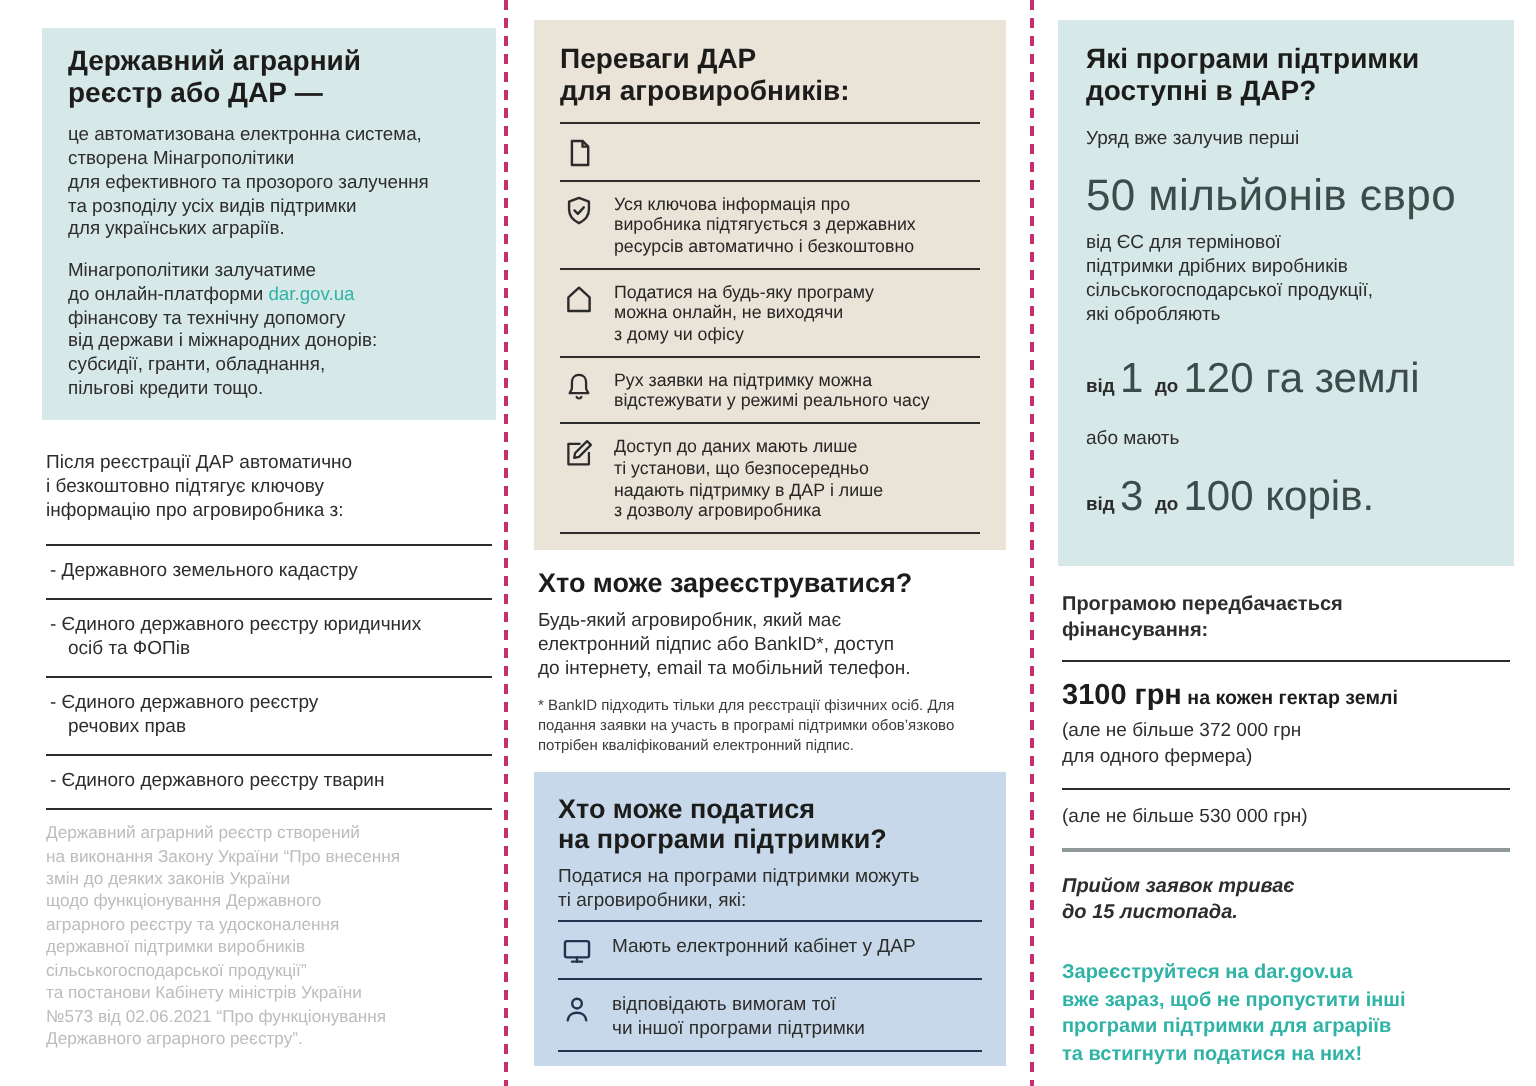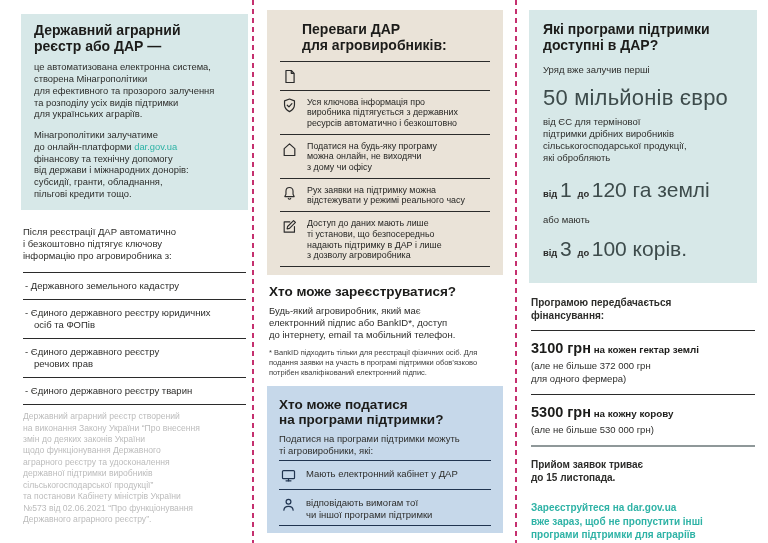--- a/index.html
+++ b/index.html
@@ -35,21 +35,21 @@
   .registry-lead { font-size:9.5px; line-height:1.27; margin-bottom:10px; }
   .reg-list { border-bottom:1.5px solid #2b2b2b; }
   .reg-item { border-top:1.5px solid #2b2b2b; padding:7px 2px; }
   .reg-item span { display:block; font-size:9.5px; line-height:1.27;
                    padding-left:9px; text-indent:-9px; white-space:pre-line; }
 
   .legal { margin-top:6px; font-size:8.6px; line-height:1.33; color:#bcbcbc; padding:0 2px; }
 
   
   .benefits { margin-top:10px; padding:12px 13px 8px; color:#262624; }
-  .benefits h2 { font-size:14px; line-height:1.13; margin-bottom:7px;margin-left:22px; }
+  .benefits h2 { font-size:14px; line-height:1.13; margin-bottom:7px; }
   .b-list { border-bottom:1.4px solid #2b2b2b; }
   .b-item { display:flex; align-items:flex-start; gap:9px; border-top:1.4px solid #2b2b2b; padding:5px 1px; }
   .b-item .txt { font-size:8.9px; line-height:1.2; white-space:pre-line; padding-top:1px; }
   .icon { flex:0 0 17px; width:17px; height:17px; margin-top:1px; color:#2b2b2b; }
   .icon svg { width:17px; height:17px; display:block; }
 
   .register { margin-top:9px; padding:0 2px; }
   .register h2 { font-size:13.5px; margin-bottom:6px; }
   .register .body { font-size:9.5px; line-height:1.27; margin-bottom:7px; }
   .footnote { font-size:7.5px; line-height:1.33; color:#3b3b3b; }
@@ -74,21 +74,21 @@
   .or { font-size:9.5px; margin-bottom:12px; }
 
   .funding { margin-top:13px; padding:0 2px; }
   .f-lead { font-size:10px; font-weight:bold; line-height:1.3; margin-bottom:8px; }
   .f-item { border-top:1.5px solid #2b2b2b; padding:8px 0 9px; }
   .f-head { margin-bottom:3px; }
   .f-amount { font-size:14.5px; font-weight:bold; color:#1c1c1a; }
   .f-per { font-size:9.8px; font-weight:bold; color:#1c1c1a; }
   .f-note { font-size:9.5px; line-height:1.28; }
   .thick { border-top:2.5px solid #8f9899; margin-bottom:11px; }
-  .deadline { font-size:10px; font-weight:bold; line-height:1.35; margin-bottom:16px; }
+  .deadline { font-size:10px; font-weight:bold; line-height:1.35; margin-bottom:16px;font-style:italic; }
   .cta { font-size:10px; font-weight:bold; line-height:1.36; color:#2fb3a6; }
 </style>
 </head>
 <body>
 
 <div class="page">
   <div class="cut cut-1"></div>
   <div class="cut cut-2"></div>
 
   <div class="col col-left">
@@ -258,21 +258,20 @@
 
     <div class="funding">
       <p class="f-lead pre">Програмою передбачається
 фінансування:</p>
       <div class="f-item">
         <div class="f-head"><span class="f-amount">3100 грн</span><span class="f-per"> на кожен гектар землі</span></div>
         <p class="f-note pre">(але не більше 372 000 грн
 для одного фермера)</p>
       </div>
       <div class="f-item">
-        <div class="f-head"><span class="f-amount">5300 грн</span><span class="f-per"> на кожну корову</span></div>
         <p class="f-note pre">(але не більше 530 000 грн)</p>
       </div>
       <div class="thick"></div>
       <p class="deadline pre">Прийом заявок триває
 до 15 листопада.</p>
       <p class="cta pre"><span>Зареєструйтеся на </span><span class="link">dar.gov.ua</span><span>
 вже зараз, щоб не пропустити інші
 програми підтримки для аграріїв
 та встигнути податися на них!</span></p>
     </div>

